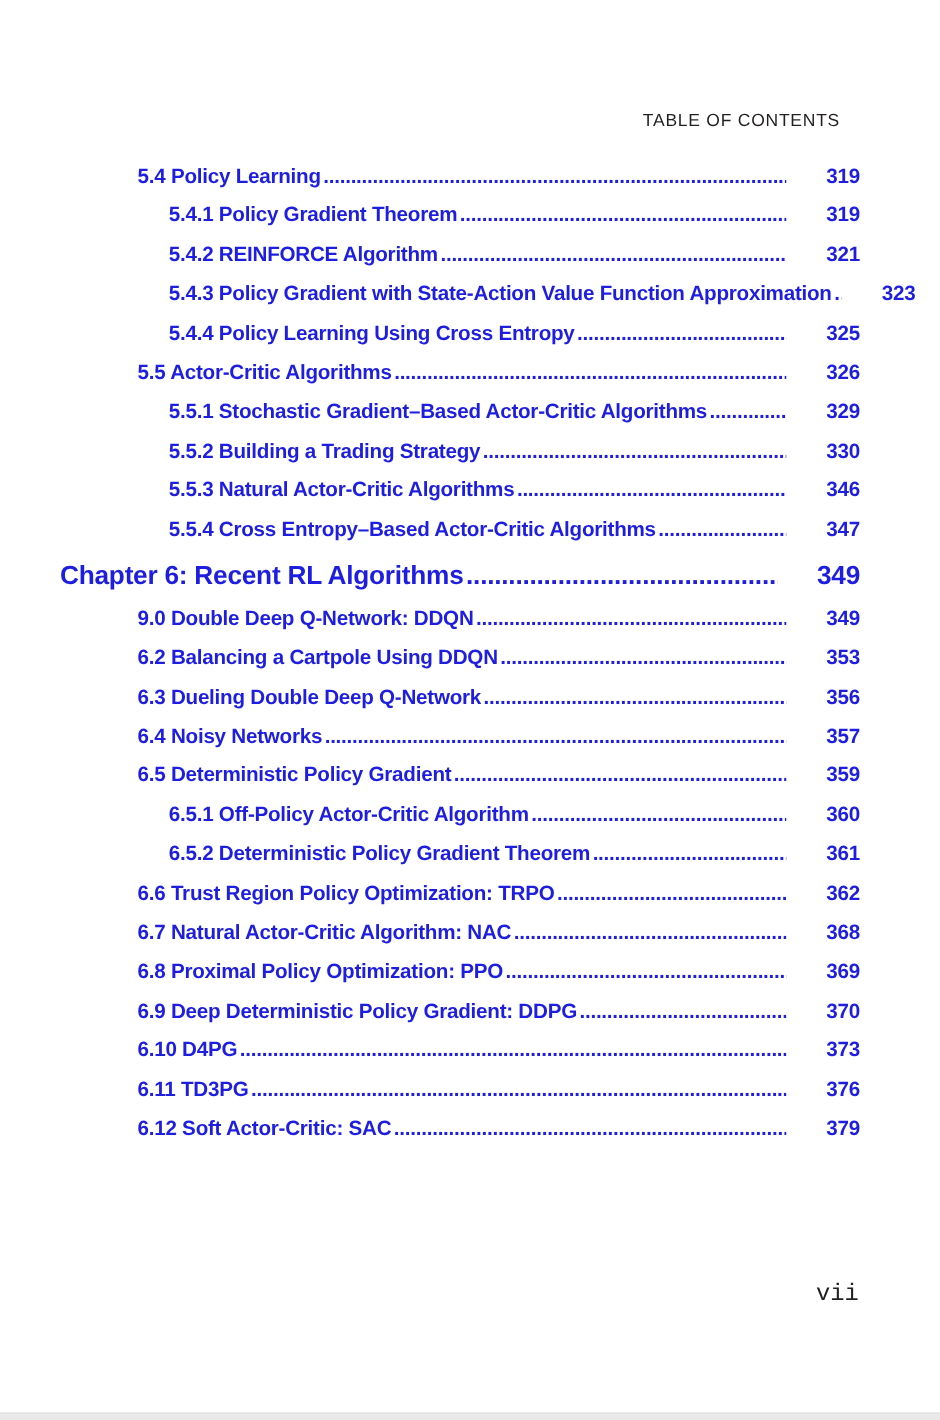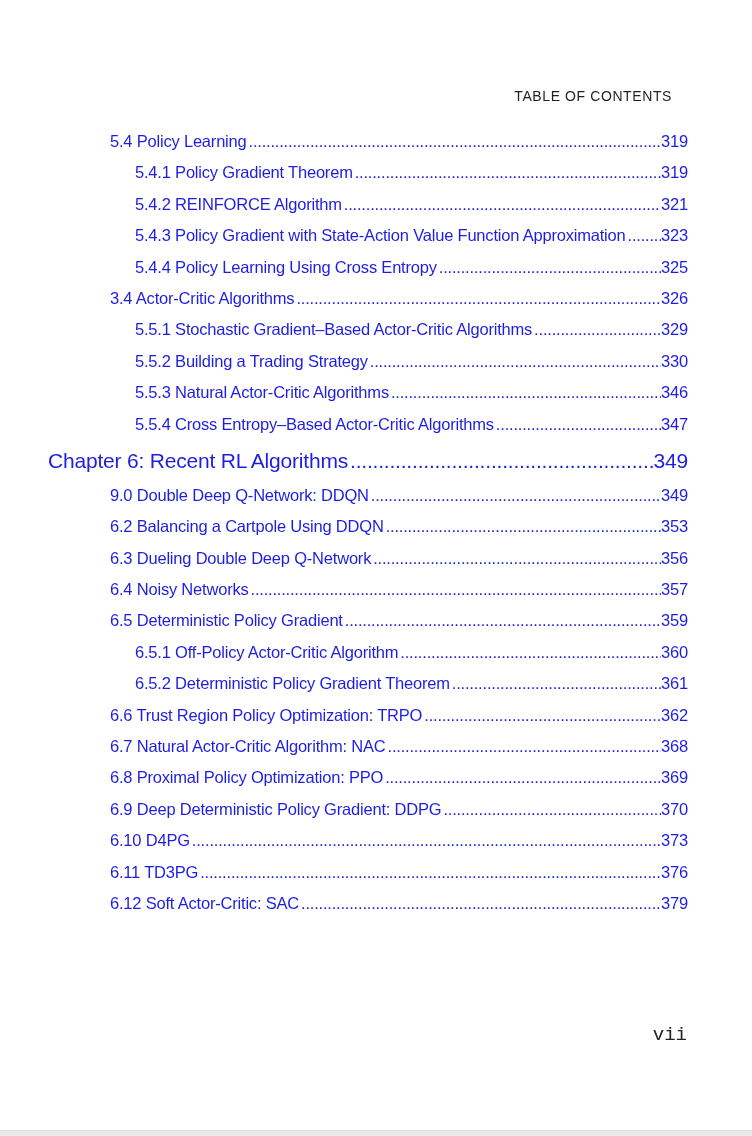--- a/index.html
+++ b/index.html
@@ -26,21 +26,21 @@
   .toc {
     position: absolute;
     top: 126px;
     left: 0;
     right: 64px;
   }
   .row {
     display: flex;
     align-items: baseline;
     color: var(--accent);
-    font-weight: 400;
+    font-weight: 700;
     font-size: 16.5px;
     letter-spacing: -0.2px;
     height: 31.4px;
     line-height: 31.4px;
     white-space: nowrap;
     cursor: pointer;
   }
   .row.section    { padding-left: 110px; }
   .row.subsection { padding-left: 135px; }
   .row.chapter {
@@ -55,21 +55,21 @@
   .leader {
     flex: 1 1 auto;
     overflow: hidden;
     white-space: nowrap;
     min-width: 6px;
     margin-left: 2px;
   }
   .leader::after {
     content: "......................................................................................................................................................................";
   }
-  .pagenum { flex: 0 0 auto; }
+  .pagenum { flex: 0 0 auto; margin-left: 32px; }
   .folio {
     position: absolute;
     top: 1024px;
     right: 65px;
     font-family: Liberation Mono, monospace;
     font-size: 19px;
     color: #222222;
   }
   .page-edge {
     position: absolute;
@@ -111,21 +111,21 @@
     <span class="pagenum">323</span>
   </div>
 
   <div class="row subsection">
     <span class="entry-label">5.4.4 Policy Learning Using Cross Entropy</span>
     <span class="leader"></span>
     <span class="pagenum">325</span>
   </div>
 
   <div class="row section">
-    <span class="entry-label">3.4 Actor-Critic Algorithms</span>
+    <span class="entry-label">5.5 Actor-Critic Algorithms</span>
     <span class="leader"></span>
     <span class="pagenum">326</span>
   </div>
 
   <div class="row subsection">
     <span class="entry-label">5.5.1 Stochastic Gradient–Based Actor-Critic Algorithms</span>
     <span class="leader"></span>
     <span class="pagenum">329</span>
   </div>
 

